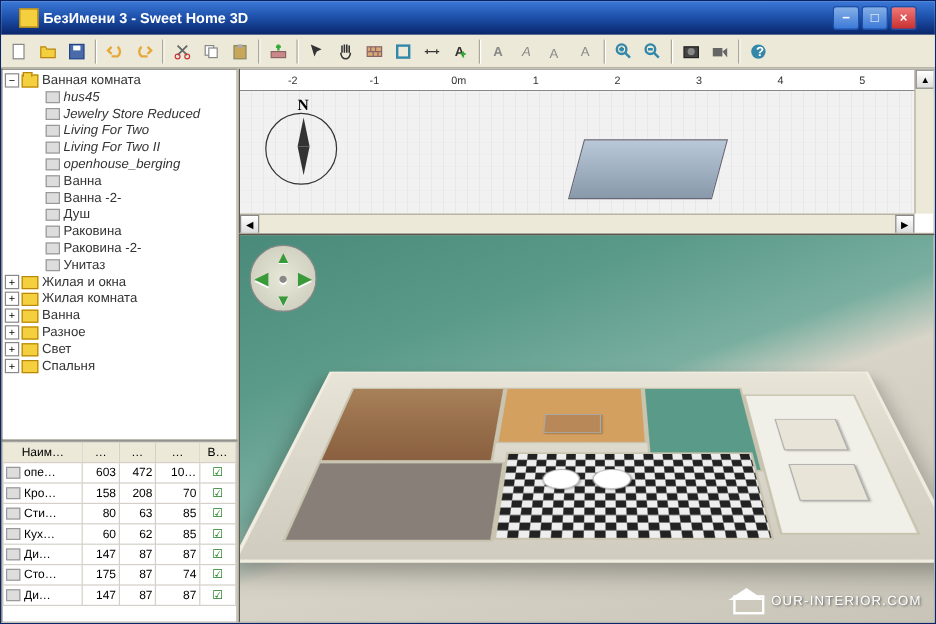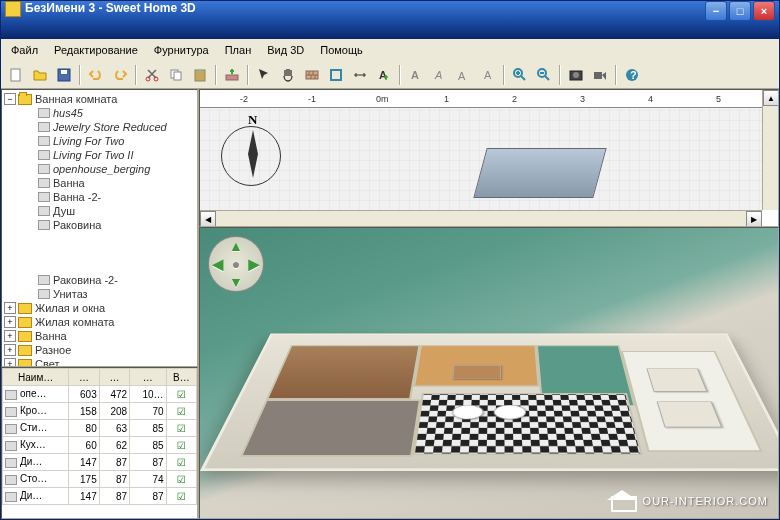--- a/index.html
+++ b/index.html
@@ -1,18 +1,18 @@
 <!DOCTYPE html>
 <html><head>
 <meta charset="utf-8">
 <style>
 *{box-sizing:border-box;margin:0;padding:0;font-family:Tahoma,Arial,sans-serif;font-size:11px}
 body{background:#fff;width:780px;height:520px;overflow:hidden}
 .window{width:780px;height:520px;border:1px solid #0a246a;background:#ece9d8;display:flex;flex-direction:column}
-.titlebar{height:38px;background:linear-gradient(#3b78d8,#1c4fa8 50%,#0a246a);display:flex;padding:0 4px;color:#fff}
+.titlebar{height:28px;background:linear-gradient(#3b78d8,#1c4fa8 50%,#0a246a);display:flex;align-items:center;padding:0 15px;color:#fff}
 .app-icon{width:16px;height:16px;background:#f4d03f;border:1px solid #b8860b;margin-right:4px}
 .title{flex:1;font-weight:bold;font-size:12px}
 .winbtns{display:flex;gap:2px}
 .winbtn{width:22px;height:20px;background:linear-gradient(#86b0e6,#3b78d8);border:1px solid #1c4fa8;border-radius:3px;display:flex;align-items:center;justify-content:center;color:#fff;font-weight:bold;cursor:pointer}
 .winbtn.close{background:linear-gradient(#f07878,#c83030)}
 .menubar{height:22px;background:#ece9d8;display:flex;align-items:center;padding:0 4px;gap:4px}
 .menuitem{padding:2px 6px;cursor:pointer}
 .toolbar{height:28px;background:#ece9d8;border-bottom:1px solid #aca899;display:flex;align-items:center;padding:0 4px;gap:2px}
 .tbtn{width:22px;height:22px;border:1px solid transparent;display:flex;align-items:center;justify-content:center;cursor:pointer;border-radius:2px}
 .tsep{width:2px;height:20px;border-left:1px solid #aca899;border-right:1px solid #fff;margin:0 2px}
@@ -72,28 +72,20 @@
   <div class="titlebar">
     <div class="app-icon"></div>
     <div class="title">БезИмени 3 - Sweet Home 3D</div>
     <div class="winbtns">
       <div class="winbtn">−</div>
       <div class="winbtn">□</div>
       <div class="winbtn close">×</div>
     </div>
   </div>
 
-  <div class="menubar">
-    <div class="menuitem">Файл</div>
-    <div class="menuitem">Редактирование</div>
-    <div class="menuitem">Фурнитура</div>
-    <div class="menuitem">План</div>
-    <div class="menuitem">Вид 3D</div>
-    <div class="menuitem">Помощь</div>
-  </div>
 
   <div class="toolbar">
     <div class="tbtn">
         <svg viewBox="0 0 16 16">
           <rect x="3" y="2" width="9" height="12" fill="#fff" stroke="#888"></rect>
         </svg>
       </div>
     <div class="tbtn">
         <svg viewBox="0 0 16 16">
           <path d="M2 4h4l1 2h7v7H2z" fill="#f4d03f" stroke="#b8860b"></path>
@@ -270,21 +262,21 @@
               <span class="tree-label plain">Ванна -2-</span>
             </div>
             <div class="tree-node" style="padding-left: 18px;">
               <span class="leaf-icon"></span>
               <span class="tree-label plain">Душ</span>
             </div>
             <div class="tree-node" style="padding-left: 18px;">
               <span class="leaf-icon"></span>
               <span class="tree-label plain">Раковина</span>
             </div>
-            <div class="tree-node" style="padding-left: 18px; margin-top: 41px;">
+            <div class="tree-node" style="padding-left: 18px;">
               <span class="leaf-icon"></span>
               <span class="tree-label plain">Раковина -2-</span>
             </div>
             <div class="tree-node" style="padding-left: 18px;">
               <span class="leaf-icon"></span>
               <span class="tree-label plain">Унитаз</span>
             </div>
           </div>
         <div id="tree-cats">
             <div class="tree-node">

